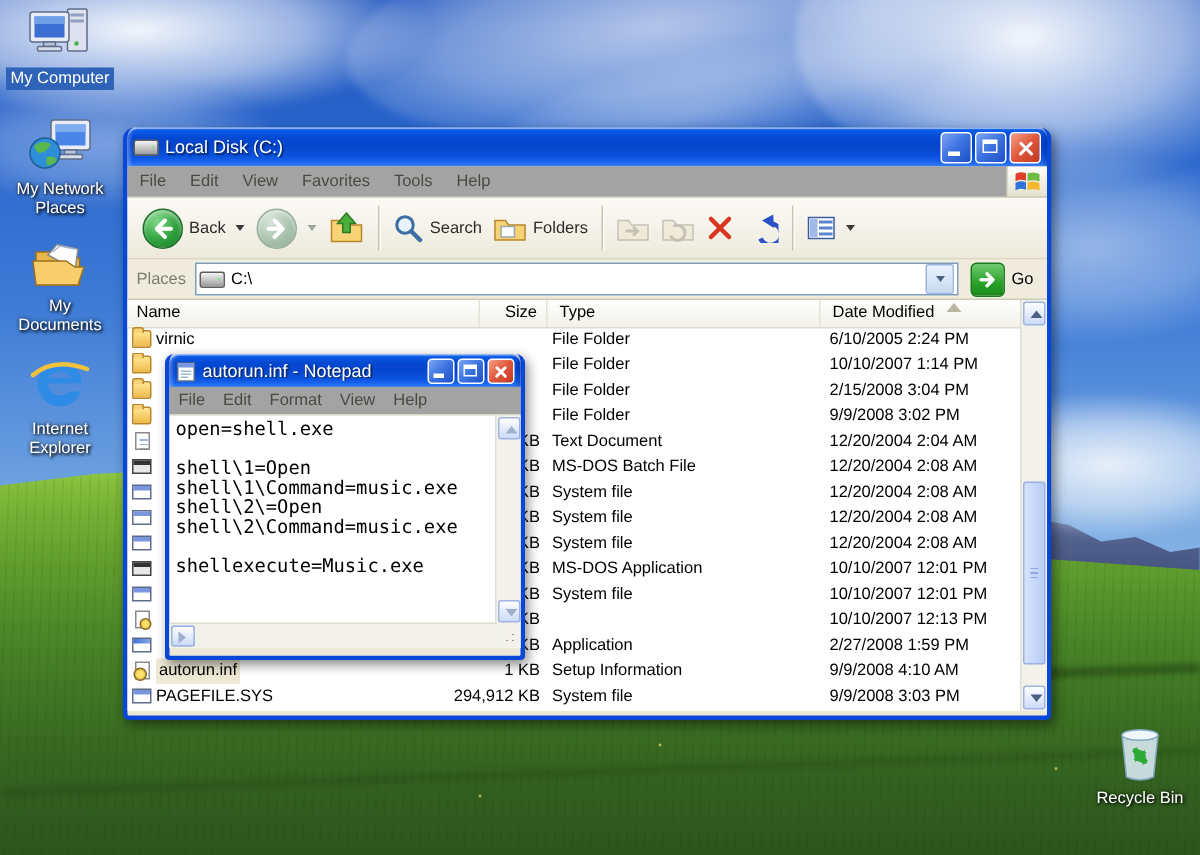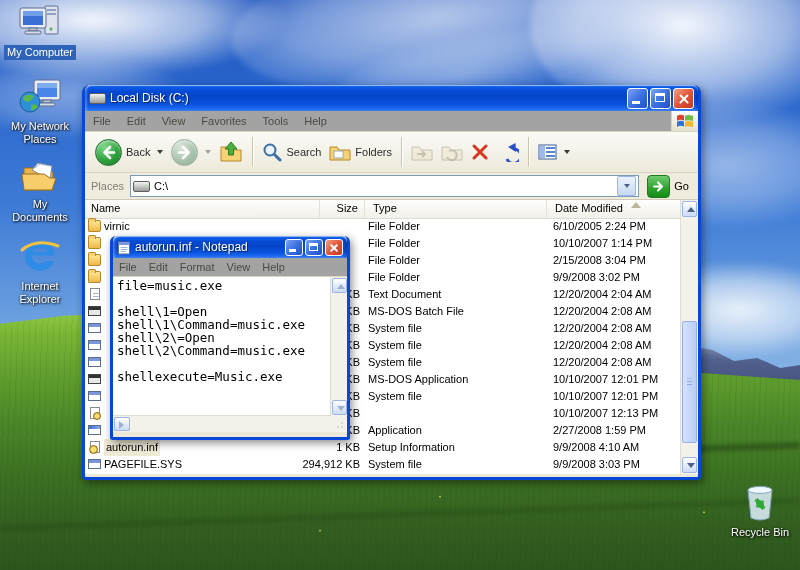--- a/index.html
+++ b/index.html
@@ -512,21 +512,21 @@
   </div>
   <div class="menubar" style="height:18px;">
     <span class="mi" style="padding:1px 6px;">File</span>
     <span class="mi" style="padding:1px 6px;">Edit</span>
     <span class="mi" style="padding:1px 6px;">Format</span>
     <span class="mi" style="padding:1px 6px;">View</span>
     <span class="mi" style="padding:1px 6px;">Help</span>
   </div>
   <div class="np-client">
     <div class="np-text">
-      <div>file=music.exe</div>
+      <div>open=shell.exe</div>
       <div>&nbsp;</div>
       <div>shell\1=Open</div>
       <div>shell\1\Command=music.exe</div>
       <div>shell\2\=Open</div>
       <div>shell\2\Command=music.exe</div>
       <div>&nbsp;</div>
       <div>shellexecute=Music.exe</div>
     </div>
     <div class="np-vs">
       <span class="sbtn up" style="top:1px;">

